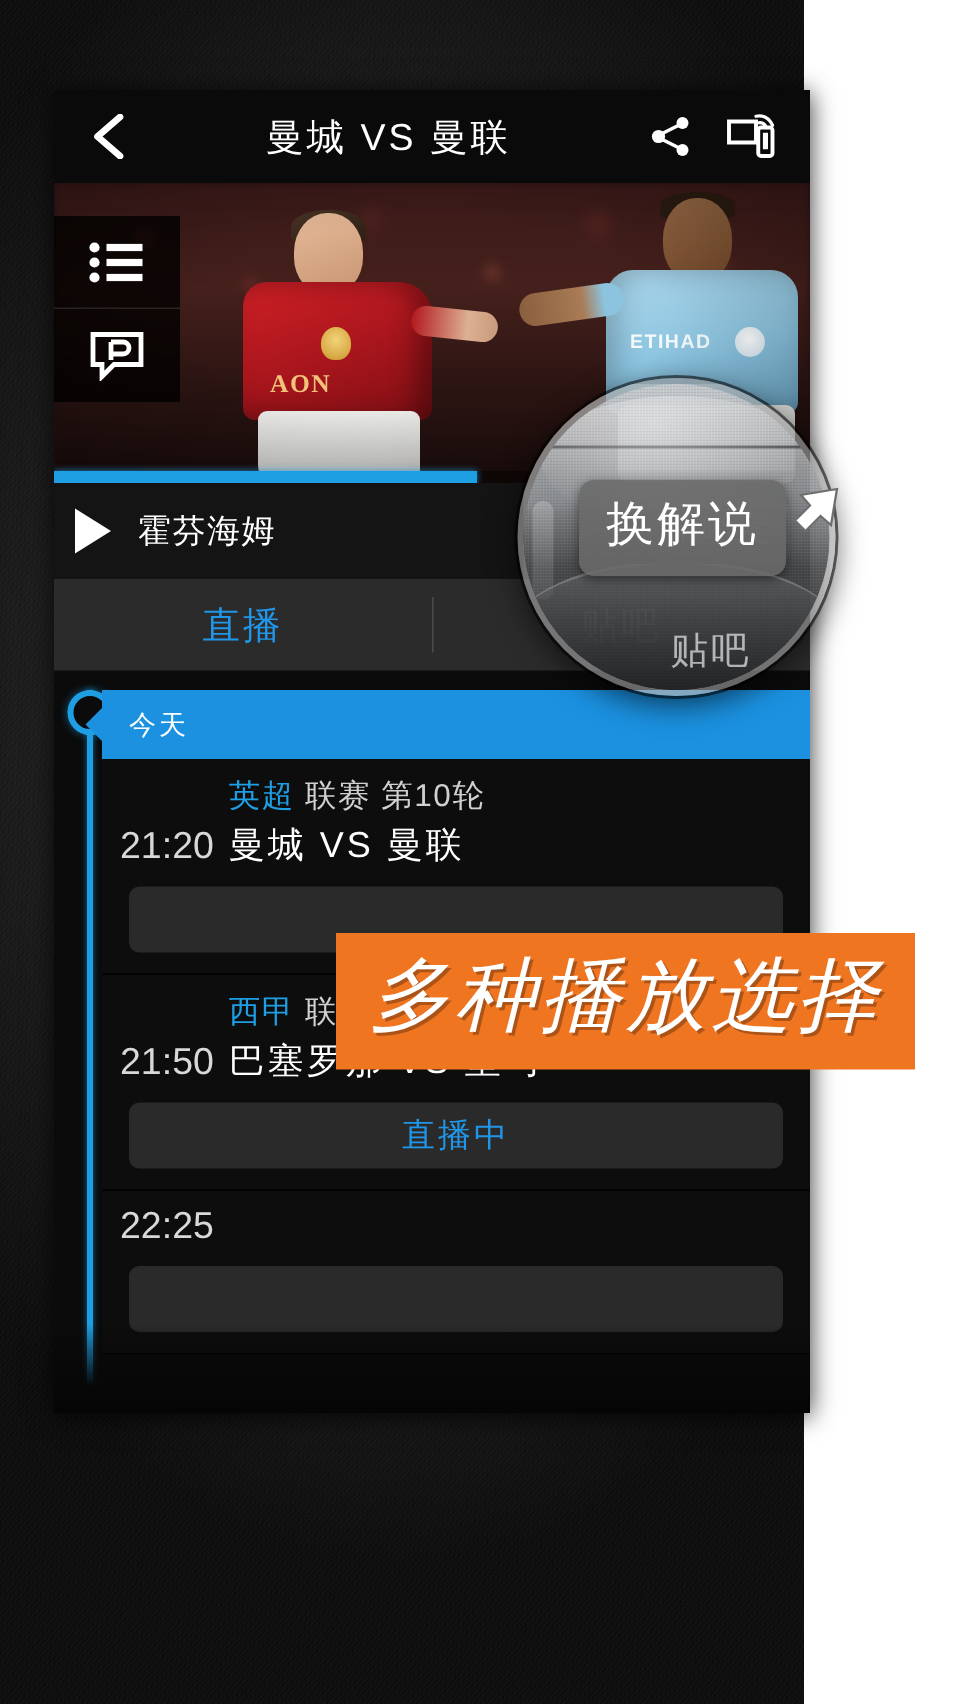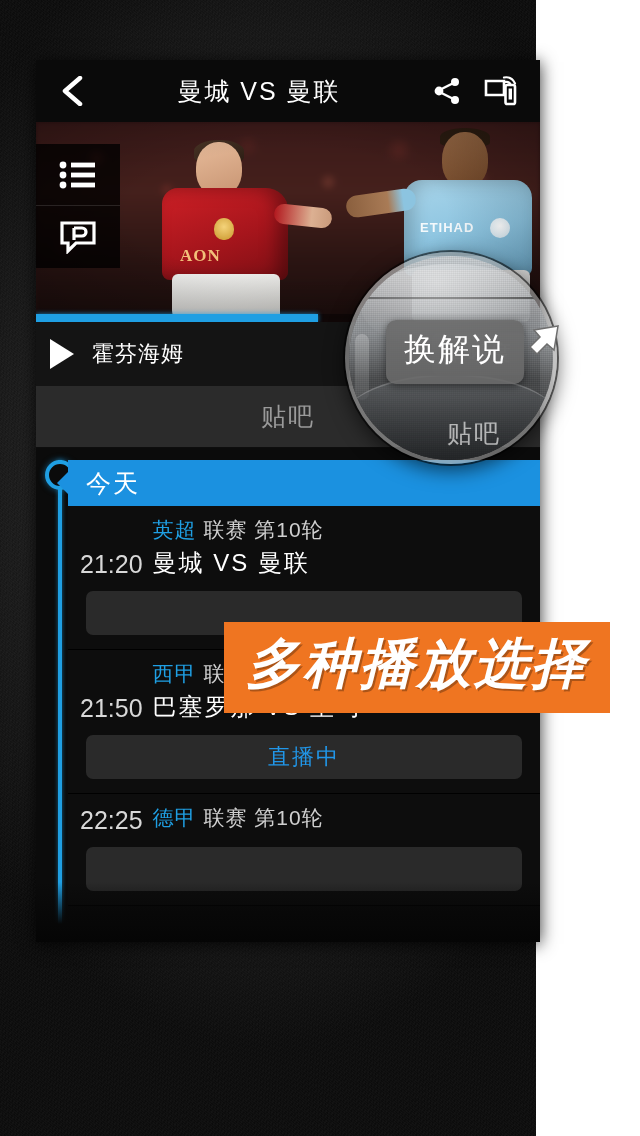--- a/index.html
+++ b/index.html
@@ -289,21 +289,21 @@
     left: 32px; right: 0; top: 0; bottom: 0;
   }
   .day-head {
     position: relative;
     margin: 12px 0 0 0;
     height: 46px;
     background: #1b91e0;
     display: flex; align-items: center;
     padding-left: 18px;
     color: #fff;
-    font-size: 25px;
+    font-size: 18px;
     letter-spacing: 2px;
   }
   .day-head::before {
     content: "";
     position: absolute;
     left: -11px; top: 11px;
     width: 0; height: 0;
     border-right: 12px solid #1b91e0;
     border-top: 12px solid transparent;
     border-bottom: 12px solid transparent;
@@ -436,21 +436,21 @@
     position: absolute;
     left: 524px; top: 320px;
     width: 40px; height: 44px;
   }
 
   
   .banner {
     position: absolute;
     display: flex; align-items: center;
     white-space: nowrap;
-    font-weight: bold;
+    font-weight: normal;
     font-style: italic;
     color: #fff;
     letter-spacing: 3px;
     text-shadow: 2px 2px 0 rgba(0,0,0,.28);
   }
   #banner-orange {
     left: 224px; top: 622px;
     padding: 6px 22px 12px;
     background: #ef7521;
     font-size: 54px;
@@ -550,20 +550,21 @@
 
     <div class="controls">
       <div class="play-tri"></div>
       <div class="live-label">霍芬海姆</div>
       <div class="ctl-right">
         <div class="pill">清晰度</div>
       </div>
     </div>
 
     <div class="tabs">
+      <div class="tab active">直播</div>
       <div class="tab">贴吧</div>
     </div>
 
     <div class="list-area">
       <div class="timeline-rail"></div>
       <div class="timeline-dot"></div>
 
       <div class="list-inner">
 
         <div class="day-head">今天</div>
@@ -587,21 +588,20 @@
               <div class="match-teams">巴塞罗那 VS 皇马</div>
             </div>
           </div>
           <div class="match-action">直播中</div>
         </div>
 
         <div class="match">
           <div class="match-main">
             <div class="match-time">22:25</div>
             <div class="match-body">
-              <div class="match-meta"><span class="league">德甲</span><span> 联赛 第10轮</span></div>
             </div>
           </div>
           <div class="match-action empty"></div>
         </div>
 
       </div>
       <div class="bottom-fade"></div>
     </div>
 
   </div>

